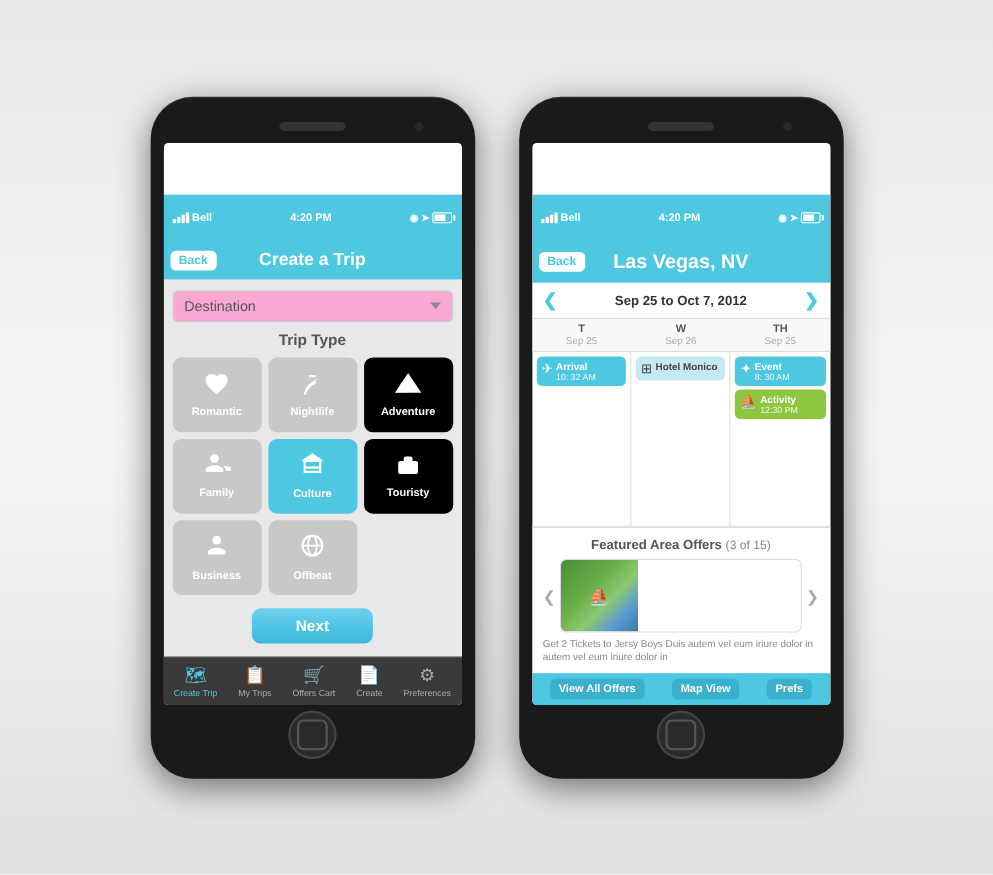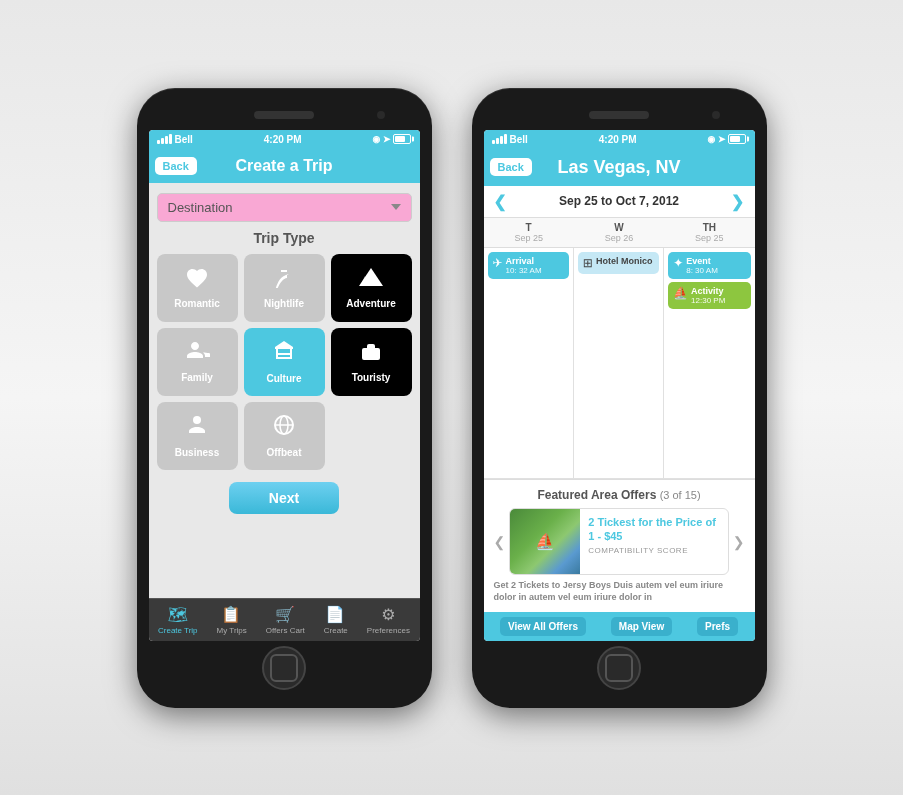--- a/index.html
+++ b/index.html
@@ -83,24 +83,25 @@
       border: 2px solid #555;
       border-radius: 6px;
     }
 
     
     .status-bar {
       background: #4dc8e0;
       display: flex;
       justify-content: space-between;
       align-items: center;
-      padding: 4px 8px;
+      padding: 16px 8px;
       font-size: 10px;
       color: #fff;
       font-weight: bold;
+      margin-top: 47px;
     }
     .status-left { display: flex; align-items: center; gap: 3px; }
     .status-right { display: flex; align-items: center; gap: 3px; font-size: 9px; }
     .signal-bars { display: flex; gap: 1px; align-items: flex-end; }
     .bar { background: #fff; width: 3px; border-radius: 1px; }
     .battery-icon {
       width: 18px; height: 10px; border: 1.5px solid #fff; border-radius: 2px; position: relative;
       display: flex; align-items: center; padding: 1px;
     }
     .battery-icon::after {
@@ -627,28 +628,24 @@
     </div>
 
     <div class="featured-section">
       <div class="featured-title"><span style="font-weight:bold;color:#555;">Featured Area Offers</span> <span style="font-weight:normal;color:#888;font-size:11px;">(3 of 15)</span></div>
       <div style="display:flex;align-items:center;gap:4px;">
         <span class="feat-nav-arrow">❮</span>
         <div class="featured-card" style="flex:1">
           <div class="featured-img">
             <span style="font-size:16px;">⛵</span>
           </div>
-          <div class="featured-info">
-            <div class="featured-offer-title">2 Tickest for the Price of 1 - $45</div>
-            <div class="featured-compat">COMPATIBILITY  SCORE</div>
-          </div>
         </div>
         <span class="feat-nav-arrow">❯</span>
       </div>
-      <div class="featured-desc" style="margin-top:5px;font-weight:bold;">Get 2 Tickets to Jersy Boys Duis autem vel eum iriure dolor in autem vel eum iriure dolor in</div>
+      <div class="featured-desc" style="margin-top:5px;">Get 2 Tickets to Jersy Boys Duis autem vel eum iriure dolor in autem vel eum iriure dolor in</div>
     </div>
 
     <div class="bottom-actions">
       <button class="action-btn">View All Offers</button>
       <button class="action-btn">Map View</button>
       <button class="action-btn">Prefs</button>
     </div>
   </div>
 
   <div class="phone-bottom">

